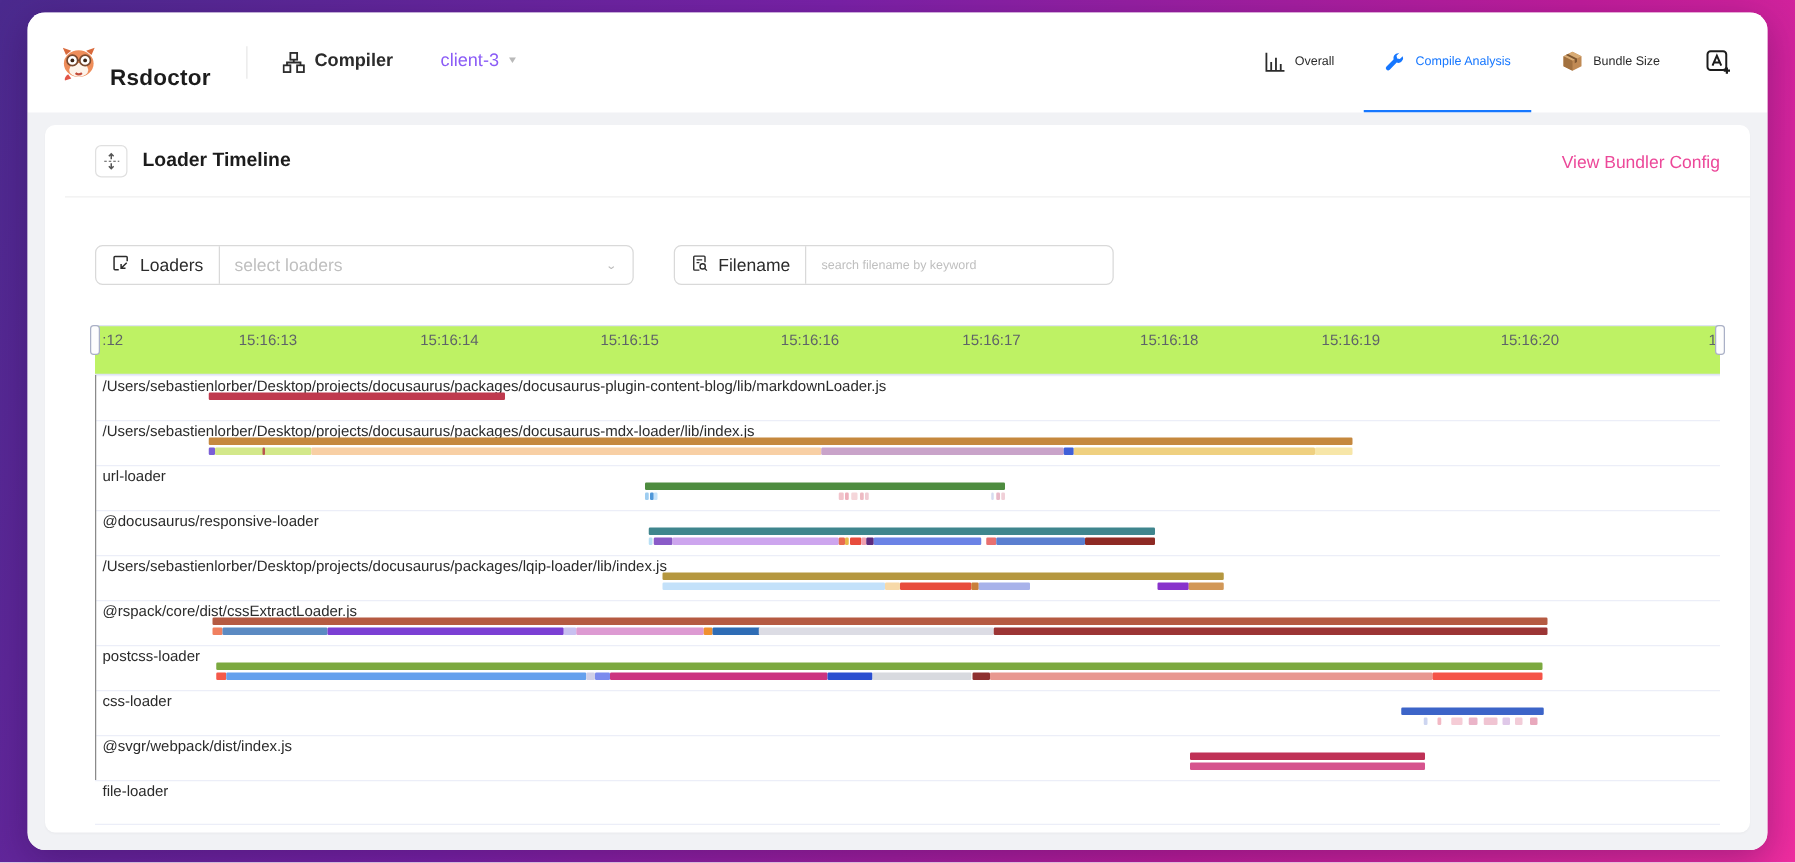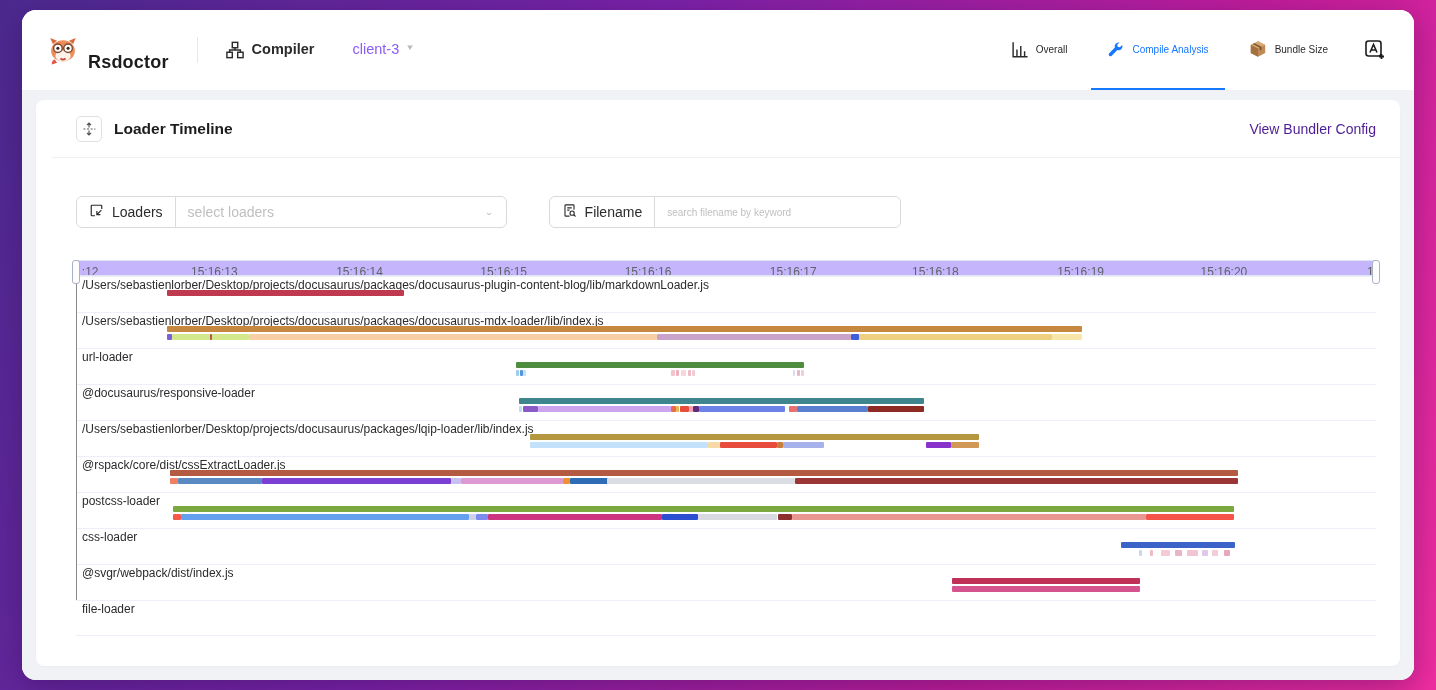--- a/index.html
+++ b/index.html
@@ -32,37 +32,37 @@
   
   .content { flex:1; background:#f1f2f5; padding:10px 14px 14px; }
   .card { background:#fff; border-radius:8px; height:100%; display:flex; flex-direction:column;
           box-shadow:0 1px 2px rgba(0,0,0,.03);padding-left:16px; }
   .card-hd { height:58px; flex:0 0 58px; display:flex; align-items:center; padding:0 24px;
              border-bottom:1px solid #f0f0f0; }
   .panel-icon { width:26px; height:26px; border:1px solid #e0e0e0; border-radius:5px;
                 display:flex; align-items:center; justify-content:center; margin-right:12px; }
   .card-title { font-size:15.5px; font-weight:bold; color:#1c1c1c; }
   .card-spacer { flex:1; }
-  .cfg-link { font-size:14px; color:#4c1d95; cursor:pointer; }
+  .cfg-link { font-size:14px; color:#ec4899; cursor:pointer; }
 
   
-  .filters { display:flex; gap:42px; padding:38px 24px 0; }
+  .filters { display:flex; gap:32px; padding:38px 24px 0; }
   .fgroup { display:flex; height:32px; border:1px solid #d9d9d9; border-radius:6px; background:#fff; }
   .faddon { display:flex; align-items:center; gap:8px; padding:0 12px; border-right:1px solid #d9d9d9;
             font-size:14px; color:#2b2b2b; white-space:nowrap; }
   .fctrl { display:flex; align-items:center; font-size:14px; color:#bfbfbf; padding:0 12px; }
   .loaders-ctrl { width:330px; justify-content:space-between; }
   .filename-ctrl { width:245px; }
   .fctrl input { border:none; outline:none; width:100%; font-size:10px; color:#333;
                  font-family:"Liberation Sans",sans-serif; }
   .fctrl input::placeholder { color:#bfbfbf; }
 
   
   .timeline { margin:32px 24px 0; position:relative; }
-  .axis { position:relative; height:16px; background:#c4b5fd; border-top:1px solid #dfe4f3;
+  .axis { position:relative; height:40px; background:#bef264; border-top:1px solid #dfe4f3;
           border-bottom:1px solid #dfe4f3; overflow:hidden; }
   .tick { position:absolute; top:4px; font-size:12px; color:#5f6368; white-space:nowrap; }
   .tick.mid { transform:translateX(-50%); }
   .handle { position:absolute; top:0; width:8px; height:24px; background:#fdfdfd;
             border:1px solid #aab0c6; border-radius:3px; z-index:3; cursor:ew-resize; }
   .handle.l { left:-4px; } .handle.r { right:-4px; }
   .chart { position:relative; }
   .chart-yline { position:absolute; left:0; top:0; width:1px; height:324px; background:#8a8a8a; z-index:2; }
   .t-row { position:relative; height:36px; border-top:1px solid #eceef8; }
   .t-row:last-child { border-bottom:1px solid #eceef8; }

